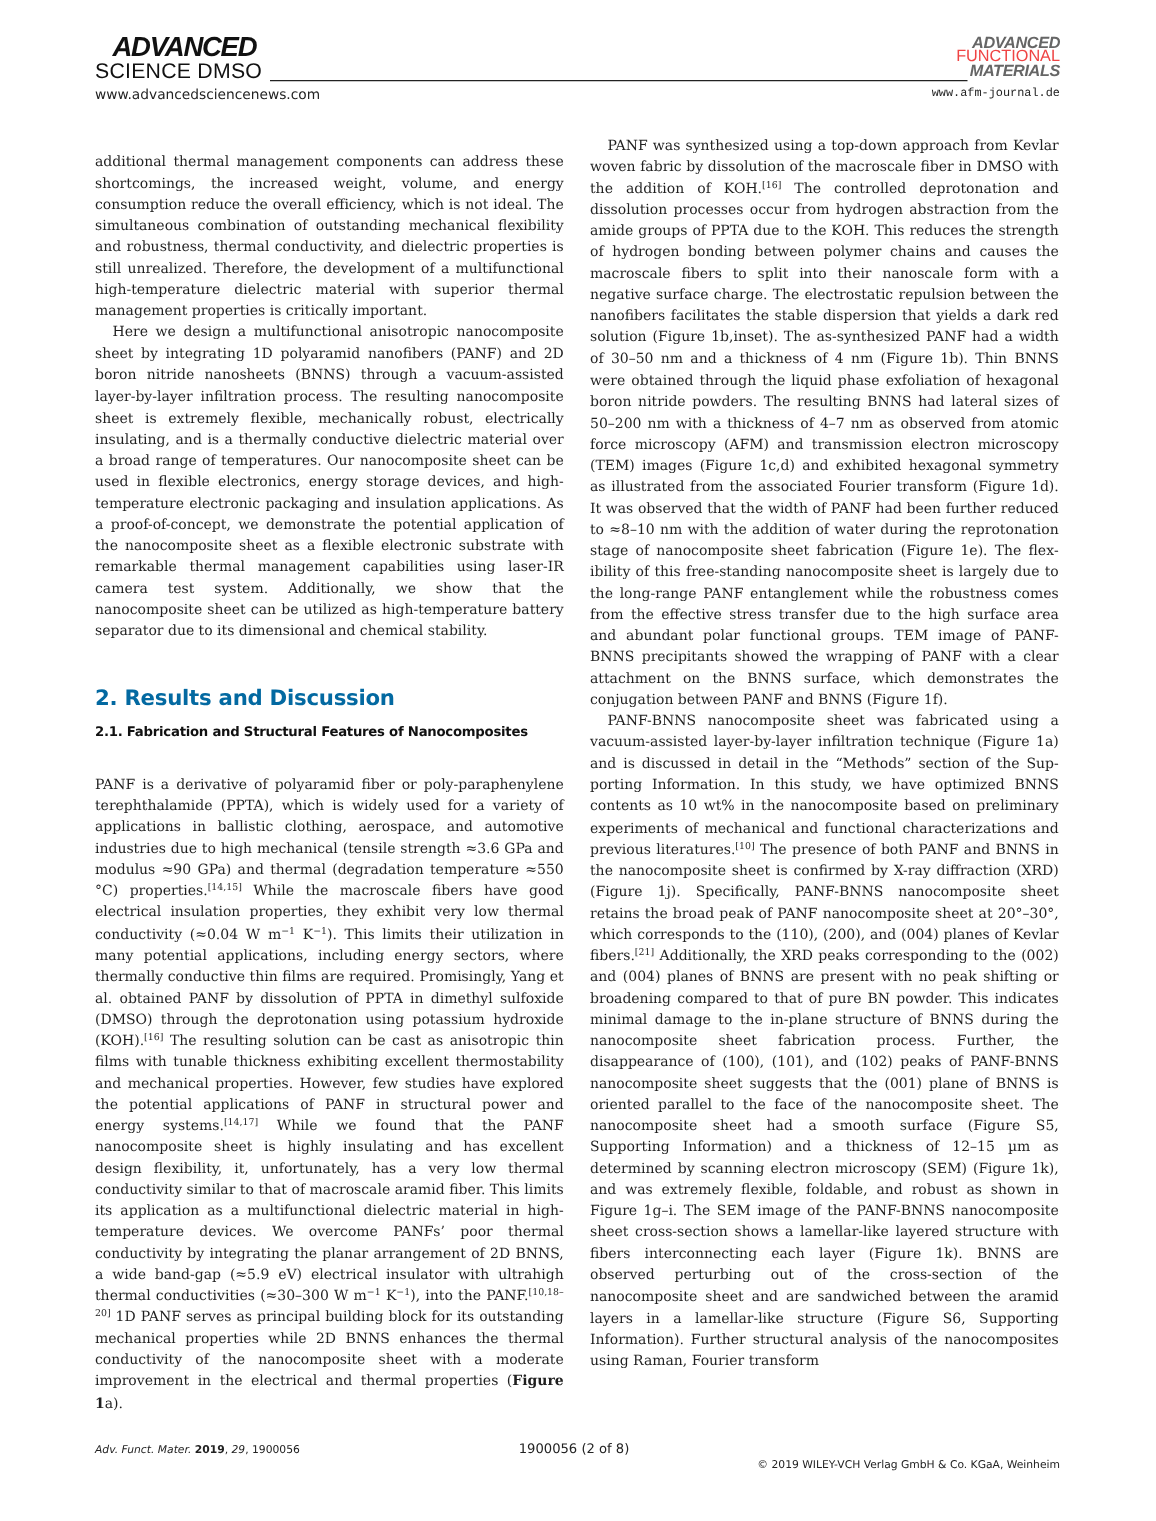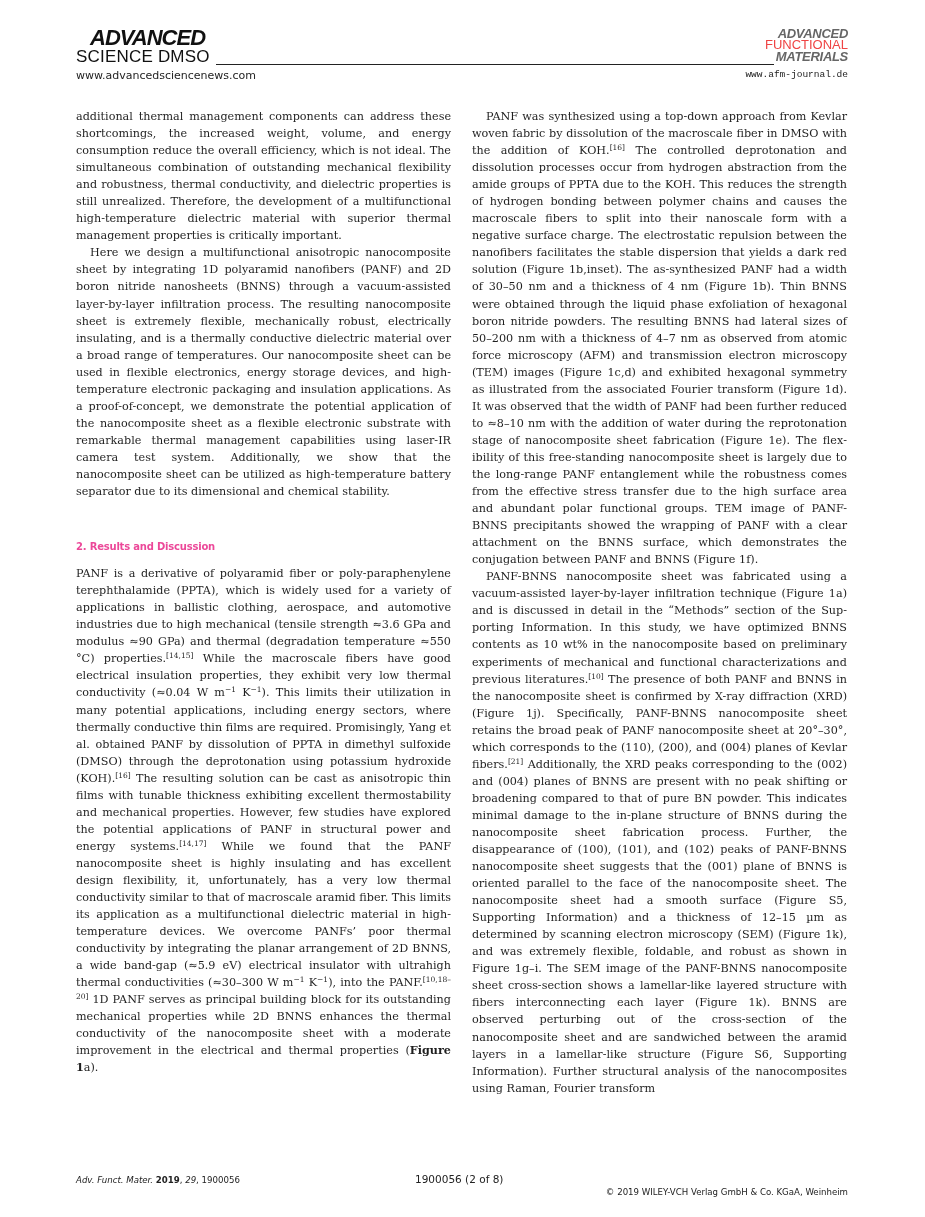--- a/index.html
+++ b/index.html
@@ -10,30 +10,30 @@
   .logo-sci { font-family: "Liberation Sans", sans-serif; font-size: 17px; line-height: 17px; color: #111; letter-spacing: 0.2px; }
   .header-url-left { position: absolute; left: 0; top: 41px; font-family: "DejaVu Sans", sans-serif; font-size: 11px; color: #222; }
   .header-rule { position: absolute; left: 140px; top: 36px; width: 558px; height: 1px; background: #222; }
   .logo-right { position: absolute; right: 0; top: 0; text-align: right; font-family: "Liberation Sans", sans-serif; color: #666; }
   .logo-right .l1 { font-weight: 700; font-style: italic; font-size: 13px; line-height: 11px; letter-spacing: -0.3px; }
   .logo-right .l2 { font-size: 13px; line-height: 12px; color: #ef4444; }
   .logo-right .l3 { font-weight: 700; font-style: italic; font-size: 13px; line-height: 11px; letter-spacing: -0.3px; }
   .header-url-right { position: absolute; right: 0; top: 41px; font-family: Liberation Mono, monospace; font-size: 9.5px; color: #222; }
 
   .col { position: absolute; top: 108px; width: 375px; font-family: "DejaVu Serif", serif; font-size: 11.2px; line-height: 17.05px; text-align: justify; hyphens: manual; color: #1f1f1f; }
-  .col-left { left: 76px; }
+  .col-left { left: 76px; margin-top: 13px; }
   .col-right { left: 472px; }
   .col p { margin: 0; }
   .indent { text-indent: 14px; }
   sup { font-size: 7.5px; line-height: 0; vertical-align: 4px; }
-  .h2 { font-family: "DejaVu Sans", sans-serif; font-size: 10px; font-weight: 600; margin: 38px 0 10px 0; color: #ec4899; text-align: left; letter-spacing: -0.2px; }
+  .h2 { font-family: "DejaVu Sans", sans-serif; font-size: 17px; font-weight: 600; margin: 38px 0 10px 0; color: #0369a1; text-align: left; letter-spacing: -0.2px; }
   .h3 { font-family: "DejaVu Sans", sans-serif; font-size: 10.6px; font-weight: 700; margin: 0 0 24px 0; color: #111; text-align: left; letter-spacing: -0.2px; }
   .bold { font-weight: 700; }
 
-  .footer { position: absolute; left: 76px; top: 1153px; width: 772px; height: 16px; font-family: "DejaVu Sans", sans-serif; font-size: 8.6px; color: #222; margin-top: 20px; }
+  .footer { position: absolute; left: 76px; top: 1153px; width: 772px; height: 16px; font-family: "DejaVu Sans", sans-serif; font-size: 8.6px; color: #222; }
   .footer-left { position: absolute; left: 0; top: 2px; font-style: italic; }
   .footer-left .b { font-weight: 700; font-style: normal; }
   .footer-left .n { font-style: normal; }
   .footer-center { position: absolute; left: 339px; top: 0; font-weight: 400; font-size: 10.5px; }
   .footer-right { position: absolute; right: 0; top: 14px; }
 </style>
 </head>
 <body>
 
 <div class="header">
@@ -48,20 +48,21 @@
     <div class="l2">FUNCTIONAL</div>
     <div class="l3">MATERIALS</div>
   </div>
   <div class="header-url-right">www.afm-journal.de</div>
 </div>
 
 <div class="col col-left">
   <p>additional thermal management components can address these shortcomings, the increased weight, volume, and energy consumption reduce the overall efficiency, which is not ideal. The simultaneous combination of outstanding mechanical flexibility and robustness, thermal conductivity, and dielectric properties is still unrealized. Therefore, the development of a multifunctional high-temperature dielectric material with supe­rior thermal management properties is critically important.</p>
   <p class="indent">Here we design a multifunctional anisotropic nanocomposite sheet by integrating 1D polyaramid nanofibers (PANF) and 2D boron nitride nanosheets (BNNS) through a vacuum-assisted layer-by-layer infiltration process. The resulting nanocomposite sheet is extremely flexible, mechanically robust, electrically insulating, and is a thermally conductive dielectric material over a broad range of temperatures. Our nanocomposite sheet can be used in flexible electronics, energy storage devices, and high-temperature electronic packaging and insulation appli­cations. As a proof-of-concept, we demonstrate the potential application of the nanocomposite sheet as a flexible electronic substrate with remarkable thermal management capabilities using laser-IR camera test system. Additionally, we show that the nanocomposite sheet can be utilized as high-temperature battery separator due to its dimensional and chemical stability.</p>
   <div class="h2">2. Results and Discussion</div>
+  <div class="h3">2.1. Fabrication and Structural Features of Nanocomposites</div>
   <p><span>PANF is a derivative of polyaramid fiber or poly-paraphenylene terephthalamide (PPTA), which is widely used for a variety of applications in ballistic clothing, aerospace, and automotive industries due to high mechanical (tensile strength ≈3.6 GPa and modulus ≈90 GPa) and thermal (degradation tempera­ture ≈550 °C) properties.</span><sup>[14,15]</sup><span> While the macroscale fibers have good electrical insulation properties, they exhibit very low thermal conductivity (≈0.04 W m</span><sup>−1</sup><span> K</span><sup>−1</sup><span>). This limits their utili­zation in many potential applications, including energy sectors, where thermally conductive thin films are required. Prom­isingly, Yang et al. obtained PANF by dissolution of PPTA in dimethyl sulfoxide (DMSO) through the deprotonation using potassium hydroxide (KOH).</span><sup>[16]</sup><span> The resulting solution can be cast as anisotropic thin films with tunable thickness exhibiting excellent thermostability and mechanical properties. However, few studies have explored the potential applications of PANF in structural power and energy systems.</span><sup>[14,17]</sup><span> While we found that the PANF nanocomposite sheet is highly insulating and has excellent design flexibility, it, unfortunately, has a very low thermal conductivity similar to that of macroscale aramid fiber. This limits its application as a multifunctional dielectric mate­rial in high-temperature devices. We overcome PANFs’ poor thermal conductivity by integrating the planar arrangement of 2D BNNS, a wide band-gap (≈5.9 eV) electrical insulator with ultrahigh thermal conductivities (≈30–300 W m</span><sup>−1</sup><span> K</span><sup>−1</sup><span>), into the PANF.</span><sup>[10,18–20]</sup><span> 1D PANF serves as principal building block for its outstanding mechanical properties while 2D BNNS enhances the thermal conductivity of the nanocomposite sheet with a moderate improvement in the electrical and thermal properties (</span><span class="bold">Figure 1</span><span>a).</span></p>
 </div>
 
 <div class="col col-right">
   <p class="indent"><span>PANF was synthesized using a top-down approach from Kevlar woven fabric by dissolution of the macroscale fiber in DMSO with the addition of KOH.</span><sup>[16]</sup><span> The controlled deprotona­tion and dissolution processes occur from hydrogen abstrac­tion from the amide groups of PPTA due to the KOH. This reduces the strength of hydrogen bonding between polymer chains and causes the macroscale fibers to split into their nanoscale form with a negative surface charge. The electrostatic repulsion between the nanofibers facilitates the stable disper­sion that yields a dark red solution (Figure 1b,inset). The as-synthesized PANF had a width of 30–50 nm and a thickness of 4 nm (Figure 1b). Thin BNNS were obtained through the liquid phase exfoliation of hexagonal boron nitride powders. The resulting BNNS had lateral sizes of 50–200 nm with a thickness of 4–7 nm as observed from atomic force microscopy (AFM) and transmission electron microscopy (TEM) images (Figure 1c,d) and exhibited hexagonal symmetry as illustrated from the associated Fourier transform (Figure 1d). It was observed that the width of PANF had been further reduced to ≈8–10 nm with the addition of water during the reprotonation stage of nanocomposite sheet fabrication (Figure 1e). The flex­ibility of this free-standing nanocomposite sheet is largely due to the long-range PANF entanglement while the robustness comes from the effective stress transfer due to the high sur­face area and abundant polar functional groups. TEM image of PANF-BNNS precipitants showed the wrapping of PANF with a clear attachment on the BNNS surface, which demonstrates the conjugation between PANF and BNNS (Figure 1f).</span></p>
   <p class="indent"><span>PANF-BNNS nanocomposite sheet was fabricated using a vacuum-assisted layer-by-layer infiltration technique (Figure 1a) and is discussed in detail in the “Methods” section of the Sup­porting Information. In this study, we have optimized BNNS contents as 10 wt% in the nanocomposite based on prelimi­nary experiments of mechanical and functional characteriza­tions and previous literatures.</span><sup>[10]</sup><span> The presence of both PANF and BNNS in the nanocomposite sheet is confirmed by X-ray diffraction (XRD) (Figure 1j). Specifically, PANF-BNNS nanocomposite sheet retains the broad peak of PANF nano­composite sheet at 20°–30°, which corresponds to the (110), (200), and (004) planes of Kevlar fibers.</span><sup>[21]</sup><span> Additionally, the XRD peaks corresponding to the (002) and (004) planes of BNNS are present with no peak shifting or broadening compared to that of pure BN powder. This indicates minimal damage to the in-plane structure of BNNS during the nanocomposite sheet fabrication process. Further, the disappearance of (100), (101), and (102) peaks of PANF-BNNS nanocomposite sheet sug­gests that the (001) plane of BNNS is oriented parallel to the face of the nanocomposite sheet. The nanocomposite sheet had a smooth surface (Figure S5, Supporting Information) and a thickness of 12–15 µm as determined by scanning electron microscopy (SEM) (Figure 1k), and was extremely flexible, fold­able, and robust as shown in Figure 1g–i. The SEM image of the PANF-BNNS nanocomposite sheet cross-section shows a lamellar-like layered structure with fibers interconnecting each layer (Figure 1k). BNNS are observed perturbing out of the cross-section of the nanocomposite sheet and are sand­wiched between the aramid layers in a lamellar-like structure (Figure S6, Supporting Information). Further structural anal­ysis of the nanocomposites using Raman, Fourier transform</span></p>
 </div>
 
 <div class="footer">
   <div class="footer-left"><span>Adv. Funct. Mater.</span> <span class="b">2019</span><span class="n">, </span><span>29</span><span class="n">, 1900056</span></div>

